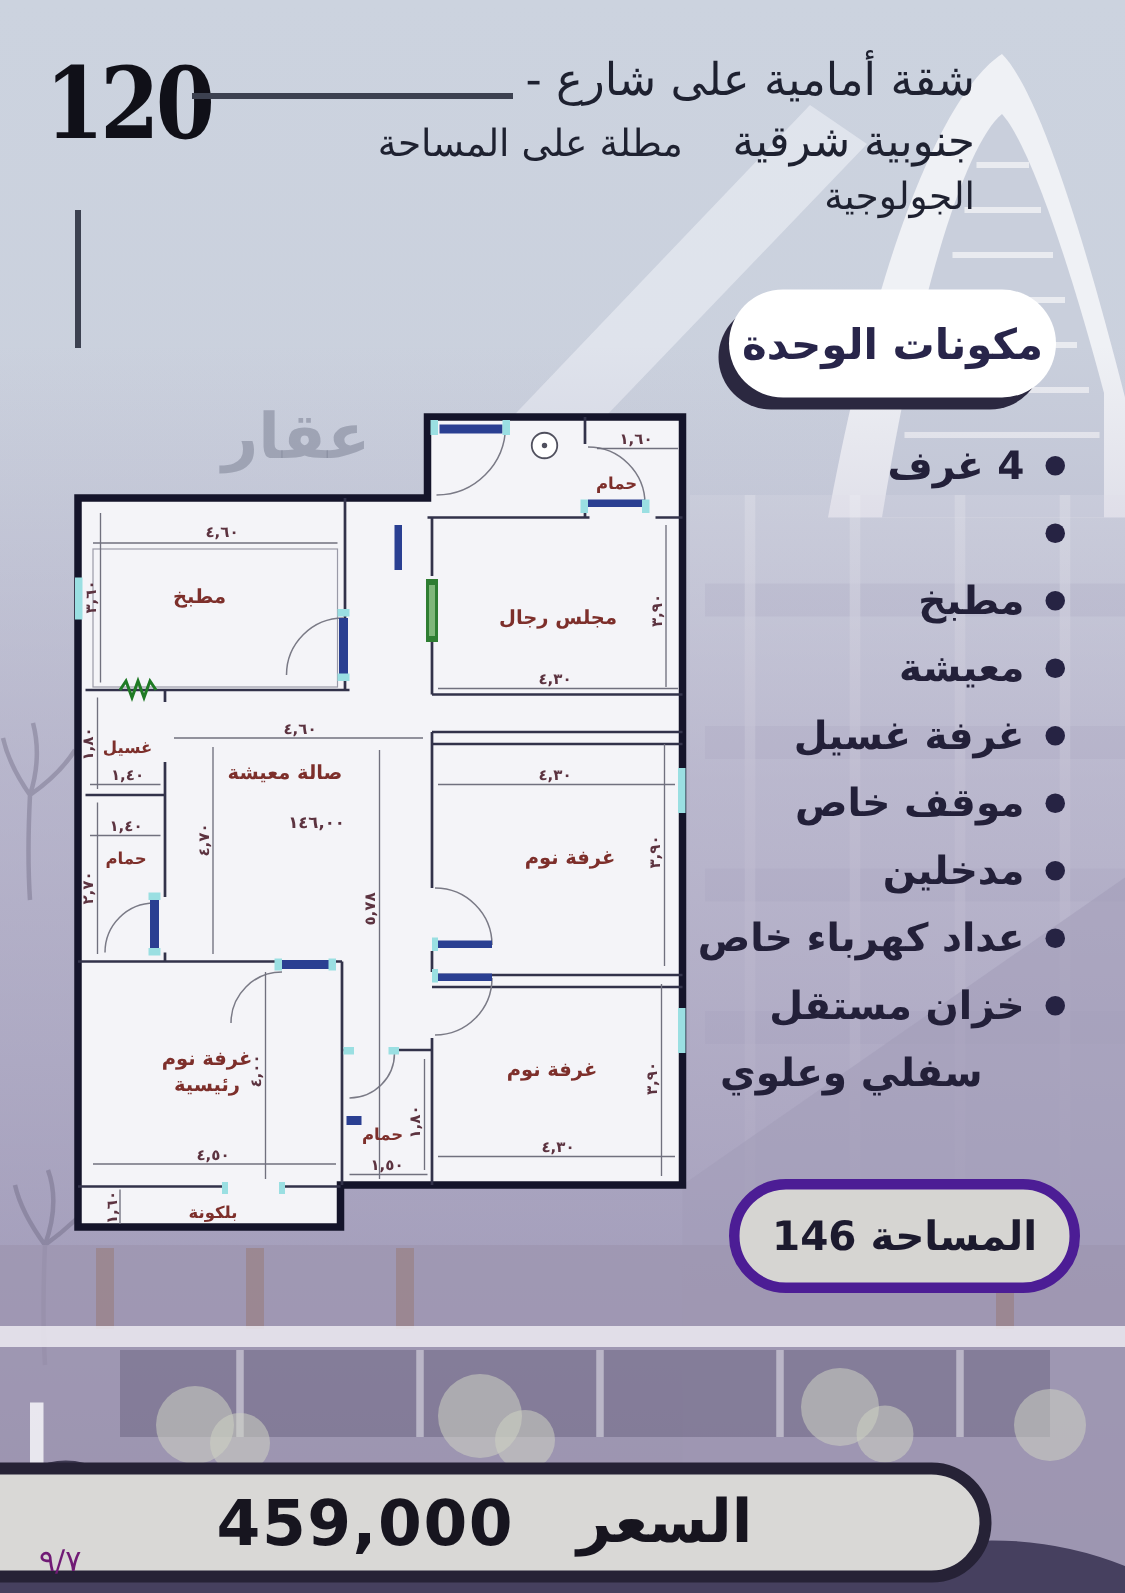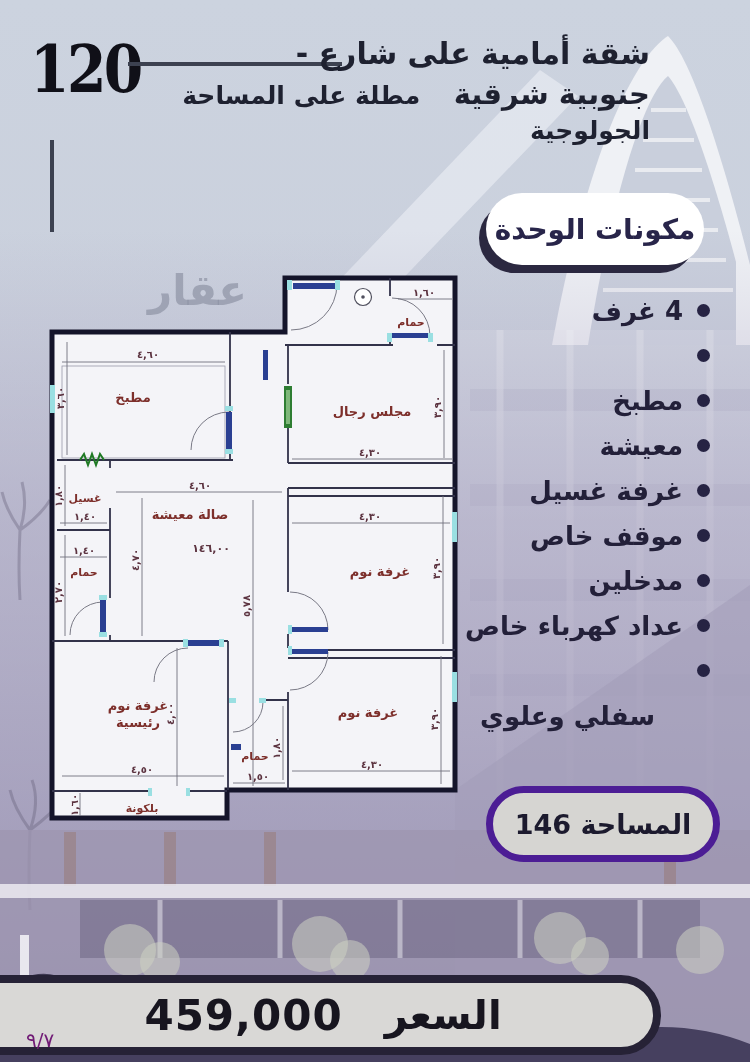--- a/index.html
+++ b/index.html
@@ -8,21 +8,21 @@
   .abs{position:absolute;}
   
   #bg{left:0;top:0;z-index:0;}
   
   .num120{left:30px;top:30px;font-family:"DejaVu Serif",serif;font-weight:bold;
           font-size:66px;color:#101018;letter-spacing:-3px;transform:scaleX(.86);
           transform-origin:left top;z-index:3;}
   .hline{left:128px;top:62px;width:214px;height:4px;background:#3c4150;z-index:3;}
   .vline{left:50px;top:140px;width:4px;height:92px;background:#3c4150;z-index:3;}
   .title{left:150px;top:34px;width:500px;text-align:right;direction:rtl;z-index:3;
-         color:#1e2130;font-weight:bold;line-height:1.35;}
+         color:#1e2130;font-weight:normal;line-height:1.35;}
   .title .l1{font-size:30px;}
   .title .l2a{font-size:29px;}
   .title .l2b{font-size:25px;margin-right:28px;}
   
   .watermark{left:148px;top:266px;font-size:42px;font-weight:bold;
              color:rgba(125,132,150,.55);z-index:1;direction:rtl;}
   
   #plan{left:40px;top:270px;z-index:2;}
   #plan .outer{fill:#f4f4f8;stroke:#14142a;stroke-width:5;}
   #plan .wall{stroke:#32324a;stroke-width:1.8;fill:none;}
@@ -284,20 +284,21 @@
   <div class="item">
       <span class="bullet"></span>
       <span>مدخلين</span>
     </div>
   <div class="item">
       <span class="bullet"></span>
       <span>عداد كهرباء خاص</span>
     </div>
   <div class="item">
       <span class="bullet"></span>
+      <span>خزان مستقل</span>
     </div>
   <div class="item nobullet">
       <span>سفلي وعلوي</span>
     </div>
 </div>
 
 <div class="abs areaBadge">المساحة 146</div>
 
 <div class="abs price">
   <span class="lbl">السعر</span>

